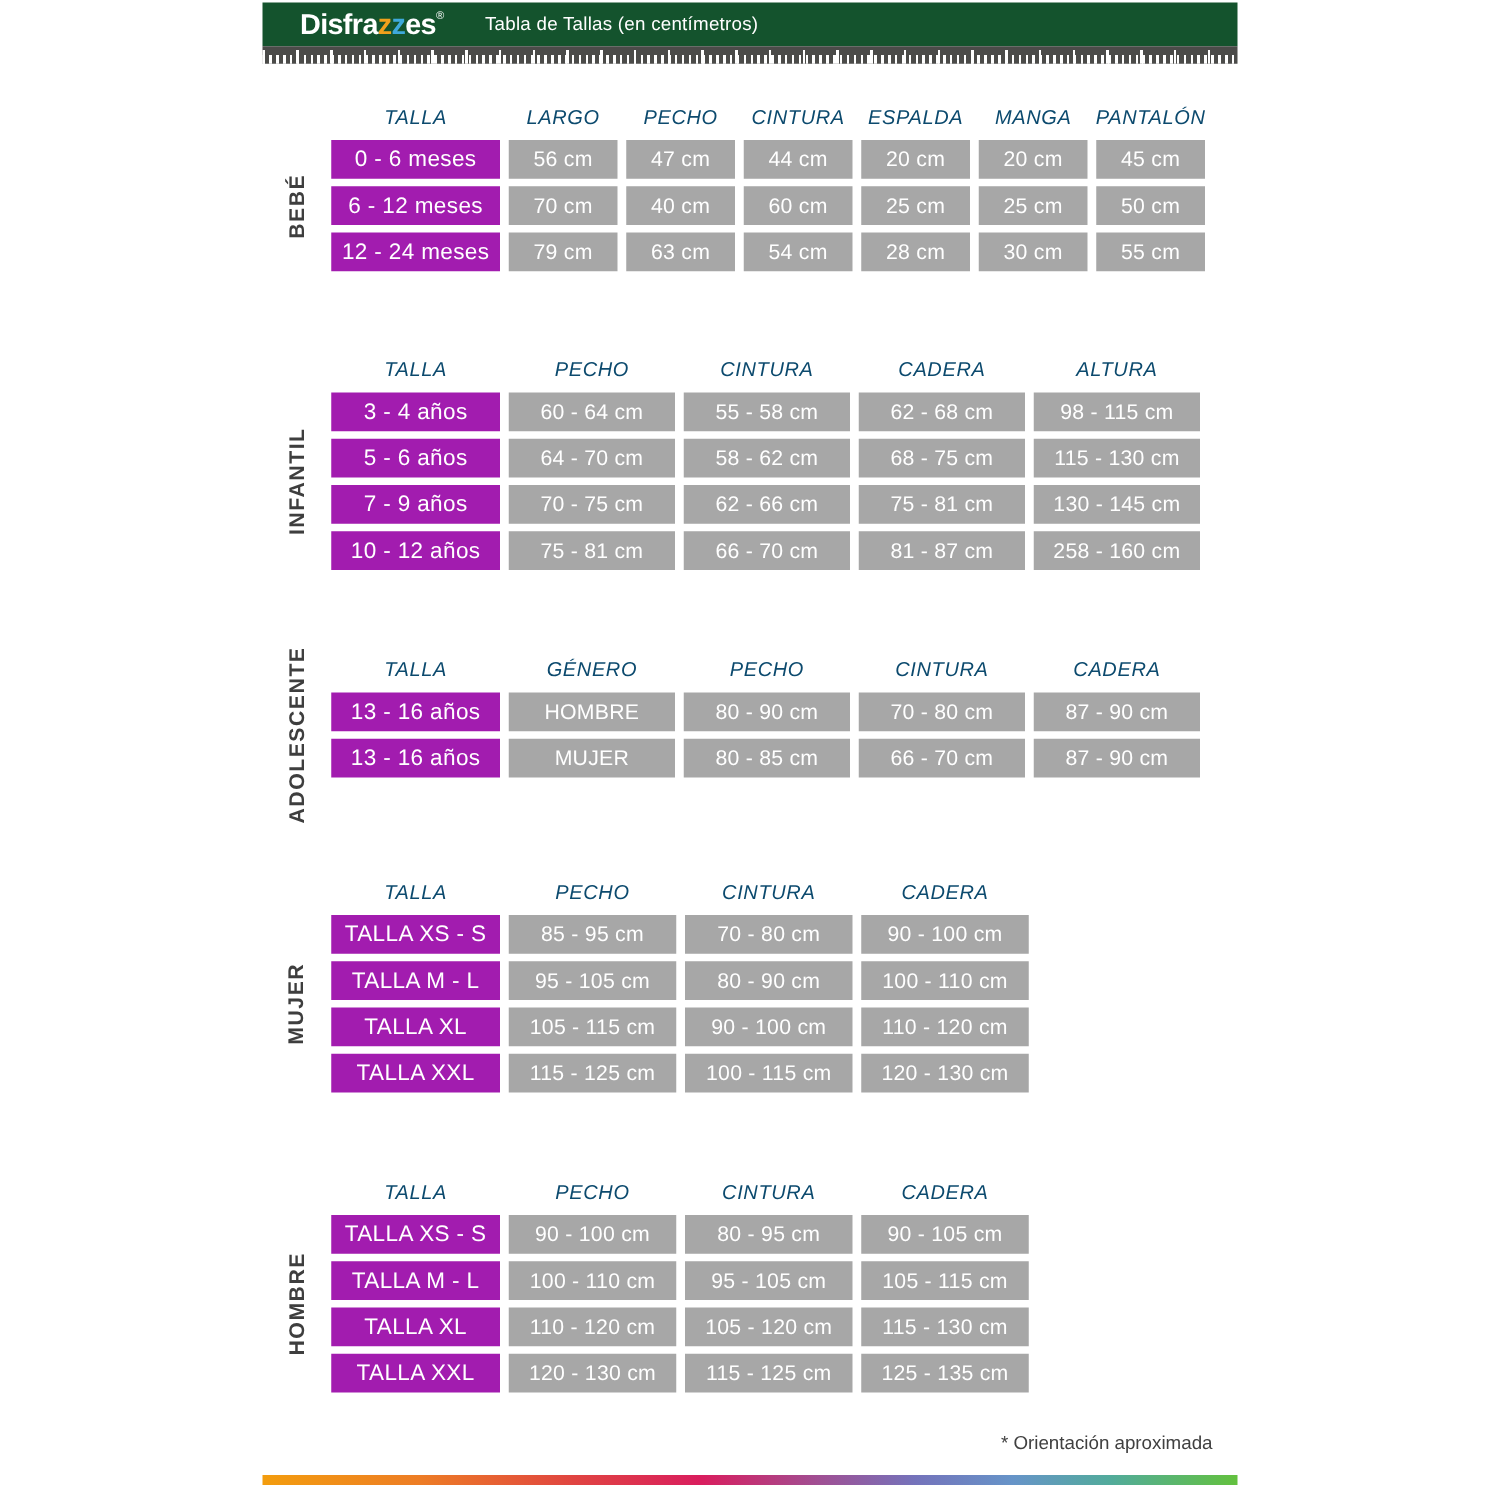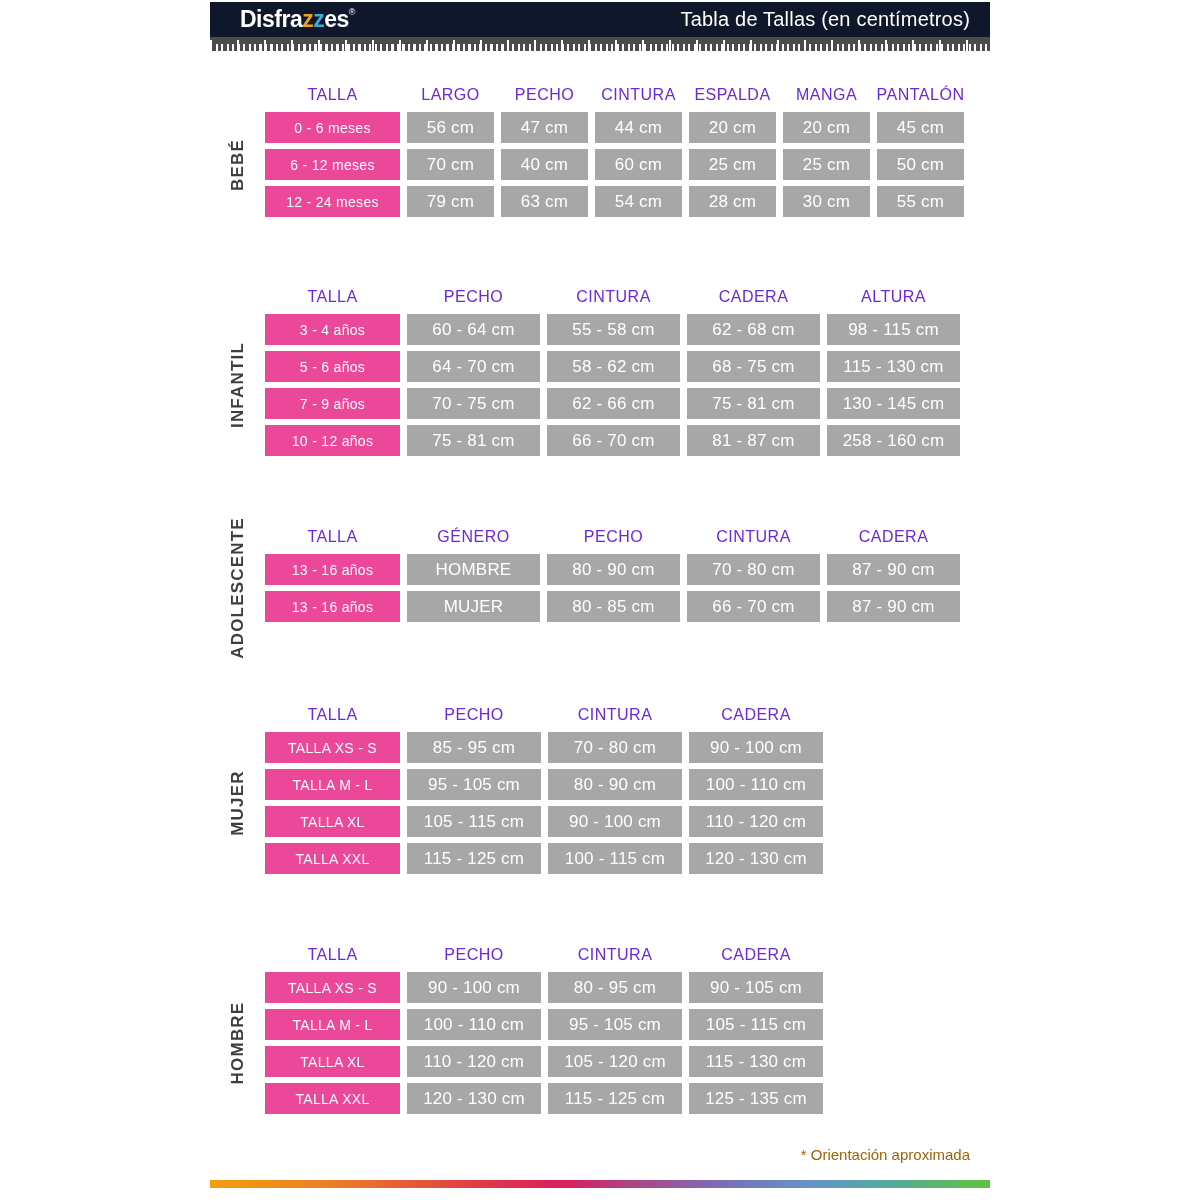--- a/index.html
+++ b/index.html
@@ -4,29 +4,29 @@
 <style>
   html,body{margin:0;padding:0;background:#fff;}
   body{
     width:1200px;height:1200px;position:relative;overflow:hidden;
     font-family:"Liberation Sans",sans-serif;
   }
   .content{width:780px;margin-left:210px;position:relative;}
 
   
   .topbar{
-    margin-top:2px;height:35px;background:#0f172a;
-    display:flex;align-items:center;justify-content:space-between;
+    margin-top:2px;height:35px;background:#14532d;
+    display:flex;align-items:center;justify-content:flex-start;
     padding:0 20px 0 30px;box-sizing:border-box;
   }
   .logo{color:#fff;font-weight:bold;font-size:23px;letter-spacing:-0.5px;line-height:1;}
   .logo .z1{color:#f0a11c;}
   .logo .z2{color:#3fa9dc;}
   .logo sup{font-size:9px;font-weight:normal;vertical-align:top;}
-  .bar-title{color:#fff;font-size:20px;letter-spacing:0.2px;}
+  .bar-title{color:#fff;font-size:15px;letter-spacing:0.2px;margin-left:33px;}
 
   
   .ruler{
     height:14px;background-color:#4b4b49;
     background-image:
       repeating-linear-gradient(90deg,#fff 0 2px,transparent 2px 27px),
       repeating-linear-gradient(90deg,#fff 0 2px,transparent 2px 5.5px);
     background-size:100% 11px,100% 7px;
     background-position:left bottom,left bottom;
     background-repeat:repeat-x,repeat-x;
@@ -52,34 +52,34 @@
   .grid{
     margin-left:55px;display:grid;gap:6px 7px;
     grid-template-rows:22px;grid-auto-rows:31px;
   }
   .cols-b{grid-template-columns:135px repeat(6,87px);}
   .cols-m{grid-template-columns:135px repeat(4,133px);}
   .cols-s{grid-template-columns:135px repeat(3,134px);}
 
   .hcell{
     display:flex;align-items:center;justify-content:center;
-    font-size:16px;color:#6d28d9;letter-spacing:0.5px;
+    font-size:16px;color:#0c4a6e;letter-spacing:0.5px;font-style:italic;
   }
   .cell{
     display:flex;align-items:center;justify-content:center;
     color:#fff;
   }
-  .cell.dark{background:#ec4899;font-size:14px;letter-spacing:0.3px;}
+  .cell.dark{background:#a21caf;font-size:18px;letter-spacing:0.3px;}
   .cell.light{background:#a7a7a7;font-size:17px;letter-spacing:0.2px;}
 
   
   .note{
     margin-top:32px;height:18px;line-height:18px;
     text-align:right;padding-right:20px;
-    font-size:15px;color:#a16207;
+    font-size:15px;color:#404040;
   }
   .rainbow{
     margin-top:16px;height:8px;
     background:linear-gradient(90deg,
       #f39d0e 0%,#ed7d25 16%,#e04441 32%,#d91d5e 45%,
       #a04f93 57%,#7473bb 67%,#6694c8 77%,#52ab9b 87%,#63c13e 100%);
   }
 </style>
 </head>
 <body>

